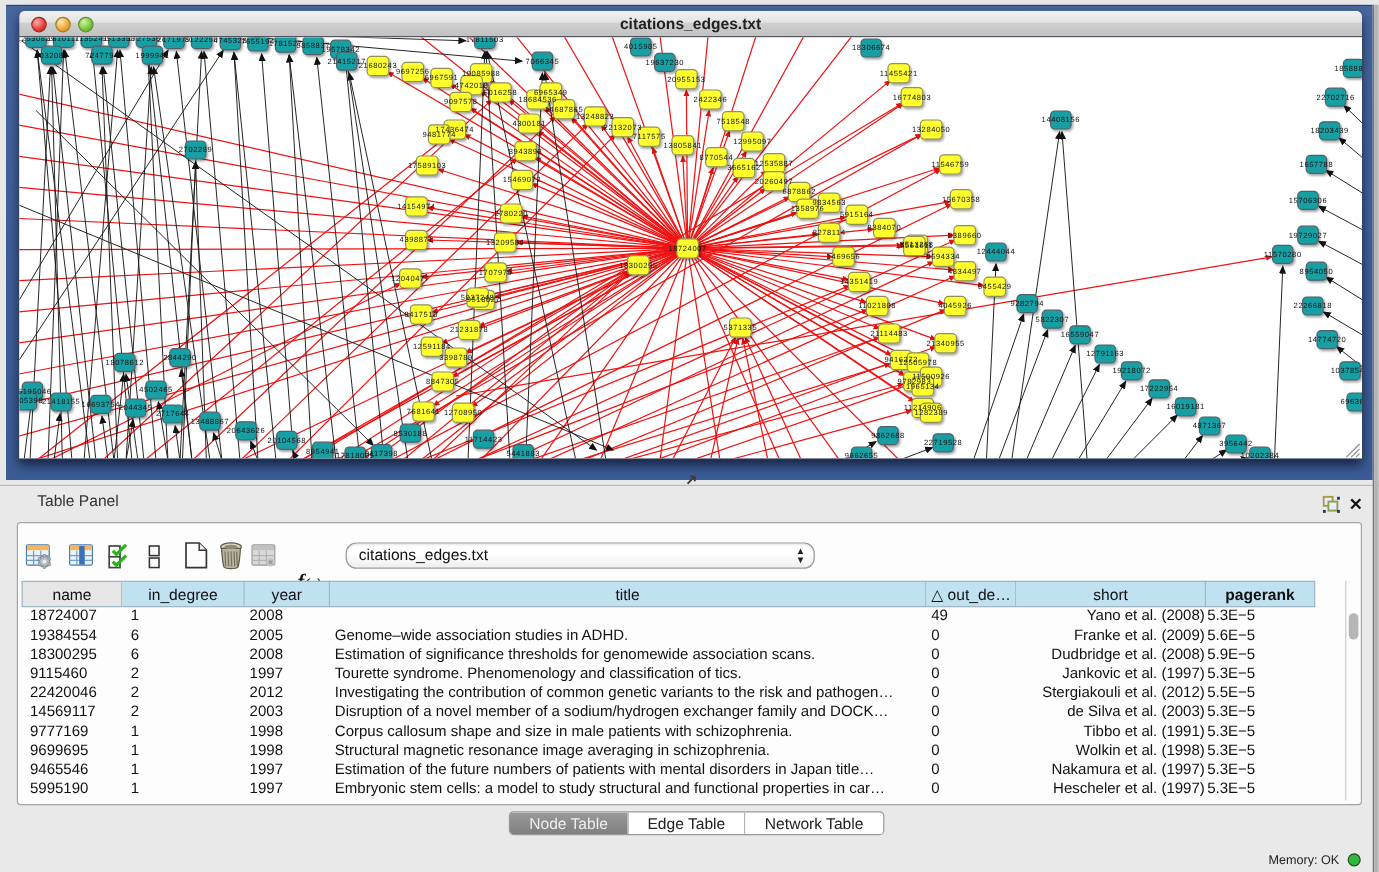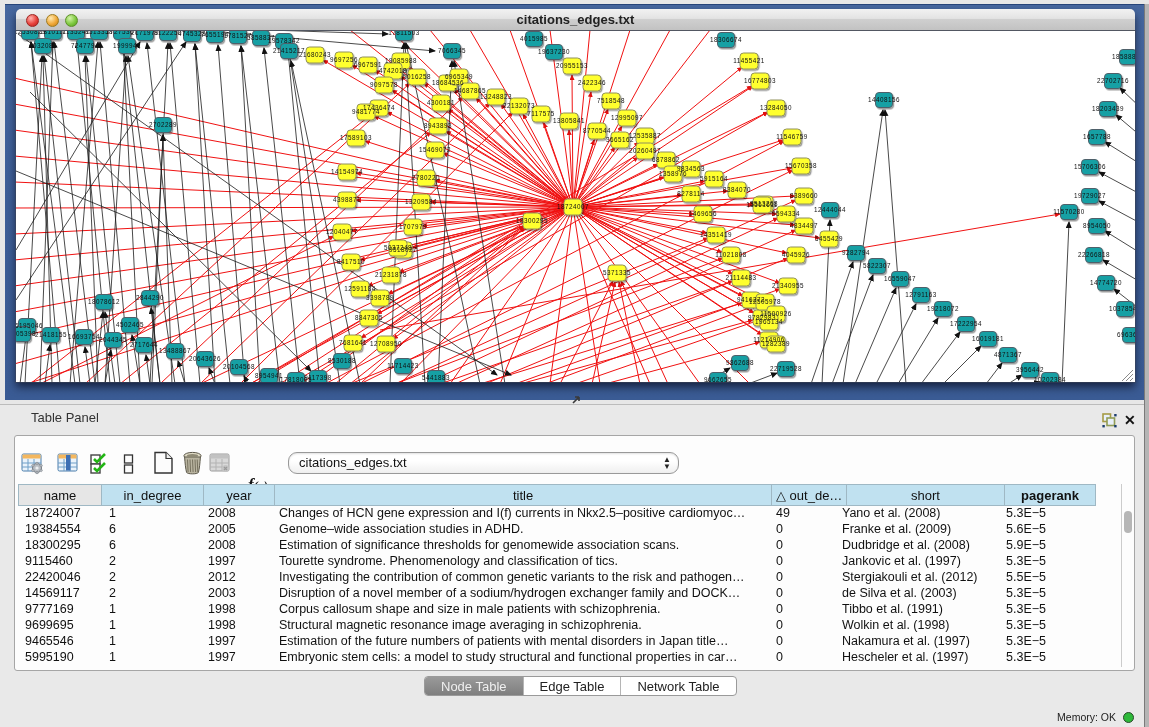--- a/index.html
+++ b/index.html
@@ -24,21 +24,21 @@
   box-shadow:inset 0 1px 2px rgba(0,0,0,.12); }
 #combo .ar { position:absolute; right:7px; top:3px; font-size:8px; color:#222; line-height:7px; }
 #thead { position:absolute; left:3px; top:48px; height:22px; font-size:13px; color:#111; }
 #thead .th { position:absolute; top:0; height:22px; background:#c0e1f0; border:1px solid #9fb8c4;
   border-left:none; text-align:center; line-height:21px; }
 #tbody { position:absolute; left:3px; top:70px; width:1105px; height:160px; font-size:12.5px; color:#111; }
 .tr { position:relative; height:16px; white-space:nowrap; }
 .tr div { position:absolute; top:0; height:16px; line-height:15px; overflow:hidden; }
 .c0 { left:7px; width:80px; } .c1 { left:91px; width:95px; } .c2 { left:190px; width:70px; }
 .c3 { left:261px; width:492px; } .c4 { left:758px; width:70px; }
-.c5 { left:824px; width:162px; text-align:left; } .c6 { left:988px; width:100px; }
+.c5 { left:824px; width:162px; text-align:right; } .c6 { left:988px; width:100px; }
 #vscroll { position:absolute; left:1106px; top:48px; width:12px; height:183px; border-left:1px solid #ccc; }
 #vthumb { position:absolute; left:2px; top:27px; width:8px; height:22px; background:#b6b6b6; border-radius:4px; }
 #tabs { position:absolute; left:424px; top:271px; height:20px; border:1px solid #9a9a9a; border-radius:4px;
   background:#fff; font-size:13px; color:#222; display:flex; overflow:hidden; }
 #tabs div { padding:0 16px; line-height:19px; }
 #tabs .sel { background:linear-gradient(180deg,#9a9a9a,#7f7f7f); color:#efefef; }
 #tabs .sep { padding:0; width:1px; background:#b5b5b5; }
 #status { position:absolute; right:15px; bottom:4px; font-size:10.5px; color:#222; }
 #status .dot { display:inline-block; width:11px; height:11px; border-radius:50%; margin-left:7px;
   background:#2eb93a; border:1px solid #2a4a2a; vertical-align:-2px; }
@@ -662,21 +662,20 @@
       <div class="th" style="left:257px;width:497px;">title</div>
       <div class="th" style="left:754px;width:75px;text-align:left;padding-left:4px">△ out_de…</div>
       <div class="th" style="left:829px;width:158px;">short</div>
       <div class="th" style="left:987px;width:91px;font-weight:bold;">pagerank</div>
     </div>
     <div id="tbody">
         <div class="tr">
           <div class="c0">18724007</div>
           <div class="c1">1</div>
           <div class="c2">2008</div>
-          <div class="c3">Changes of HCN gene expression and I(f) currents in Nkx2.5–positive cardiomyoc…</div>
           <div class="c4">49</div>
           <div class="c5">Yano et al. (2008)</div>
           <div class="c6">5.3E−5</div>
         </div>
         <div class="tr">
           <div class="c0">19384554</div>
           <div class="c1">6</div>
           <div class="c2">2005</div>
           <div class="c3">Genome–wide association studies in ADHD.</div>
           <div class="c4">0</div>

